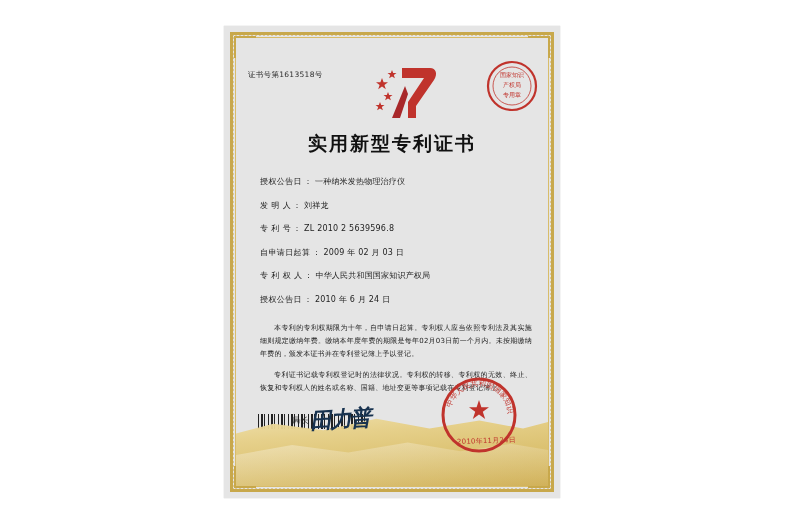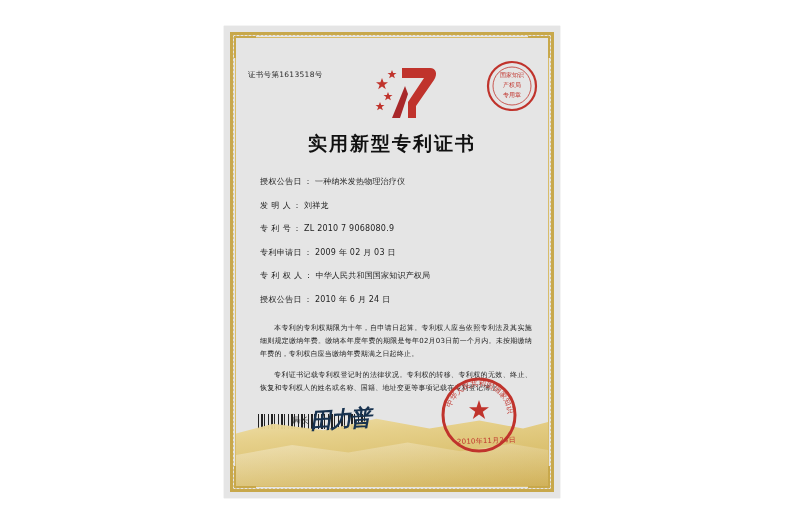--- a/index.html
+++ b/index.html
@@ -276,41 +276,41 @@
       <span class="field-value">一种纳米发热物理治疗仪</span>
     </div>
     <div class="field-row">
       <span class="field-label">发 明 人</span>
       <span class="field-colon">：</span>
       <span class="field-value">刘祥龙</span>
     </div>
     <div class="field-row">
       <span class="field-label">专 利 号</span>
       <span class="field-colon">：</span>
-      <span class="field-value">ZL 2010 7 9068080.9</span>
-    </div>
-    <div class="field-row">
-      <span class="field-label">专利申请日</span>
+      <span class="field-value">ZL 2010 2 5639596.8</span>
+    </div>
+    <div class="field-row">
+      <span class="field-label">自申请日起算</span>
       <span class="field-colon">：</span>
       <span class="field-value">2009 年 02 月 03 日</span>
     </div>
     <div class="field-row">
       <span class="field-label">专 利 权 人</span>
       <span class="field-colon">：</span>
       <span class="field-value">中华人民共和国国家知识产权局</span>
     </div>
     <div class="field-row">
       <span class="field-label">授权公告日</span>
       <span class="field-colon">：</span>
       <span class="field-value">2010 年 6 月 24 日</span>
     </div>
   </div>
 
   <div id="body-text">
-    <p>本专利的专利权期限为十年，自申请日起算。专利权人应当依照专利法及其实施细则规定缴纳年费。缴纳本年度年费的期限是每年02月03日前一个月内。未按期缴纳年费的，专利权自应当缴纳年费期满之日起终止。</p>
+    <p>本专利的专利权期限为十年，自申请日起算。专利权人应当依照专利法及其实施细则规定缴纳年费。缴纳本年度年费的期限是每年02月03日前一个月内。未按期缴纳年费的，颁发本证书并在专利登记簿上予以登记。</p>
     <p>专利证书记载专利权登记时的法律状况。专利权的转移、专利权的无效、终止、恢复和专利权人的姓名或名称、国籍、地址变更等事项记载在专利登记簿上。</p>
   </div>
 
   <div id="barcode"></div>
 
   <div id="gold-band"></div>
   <div id="gold-band2"></div>
 
   <div id="director-label">局长</div>
   <div id="signature">田力普</div>

